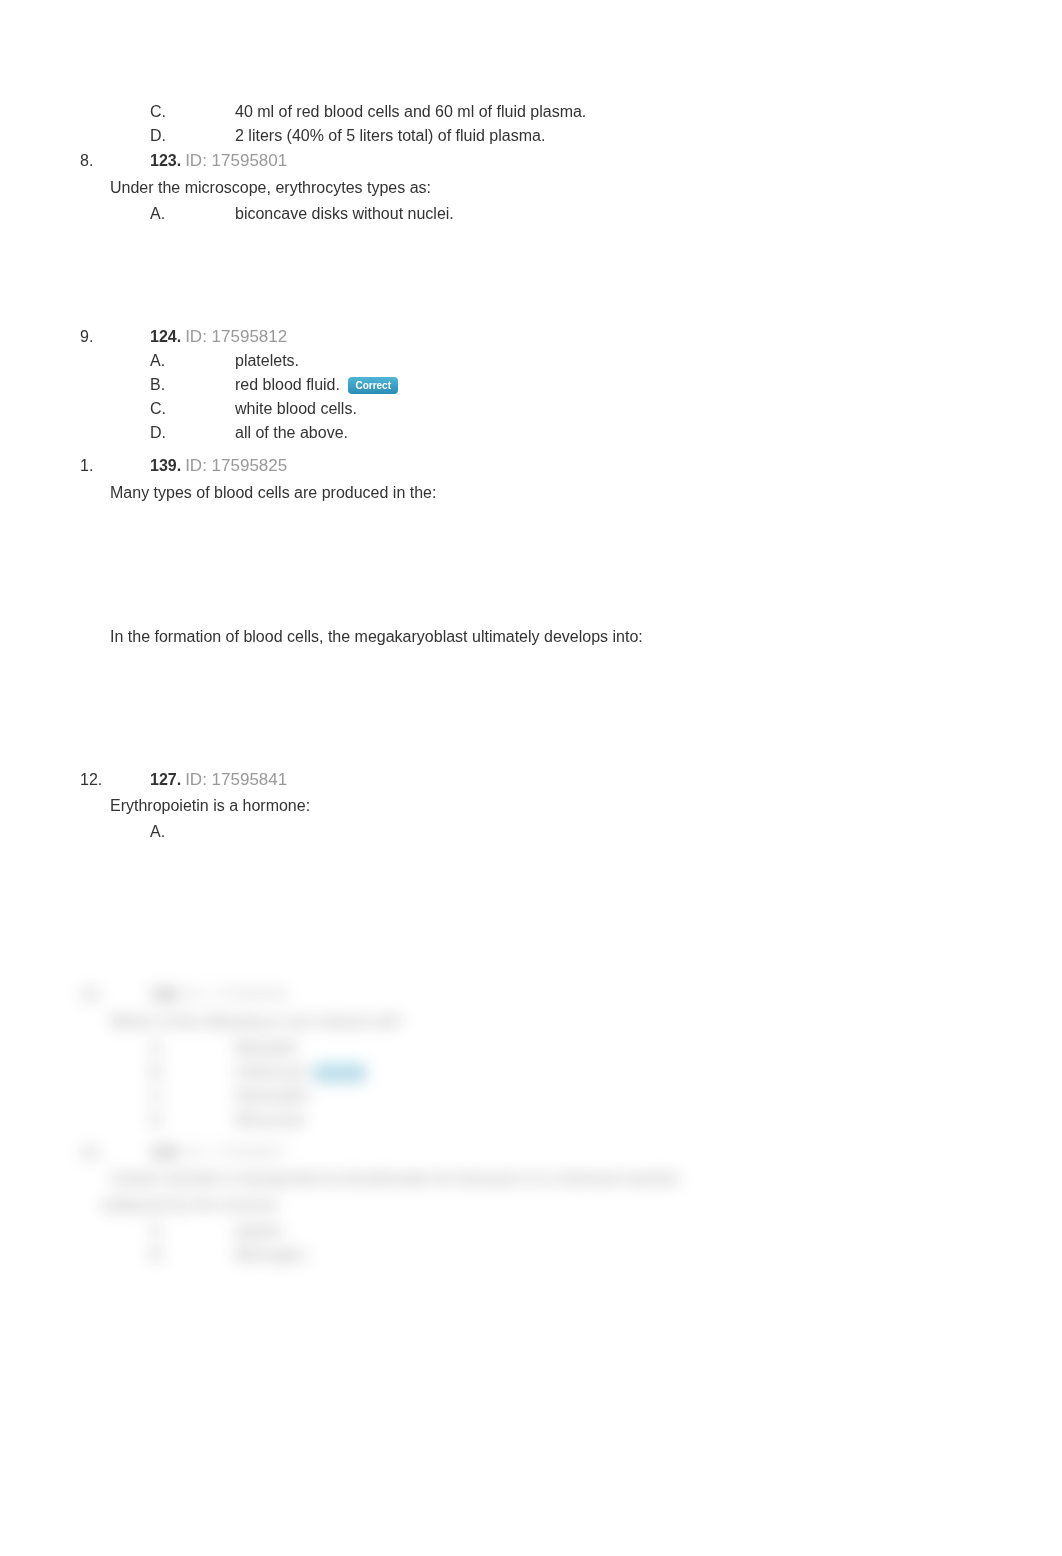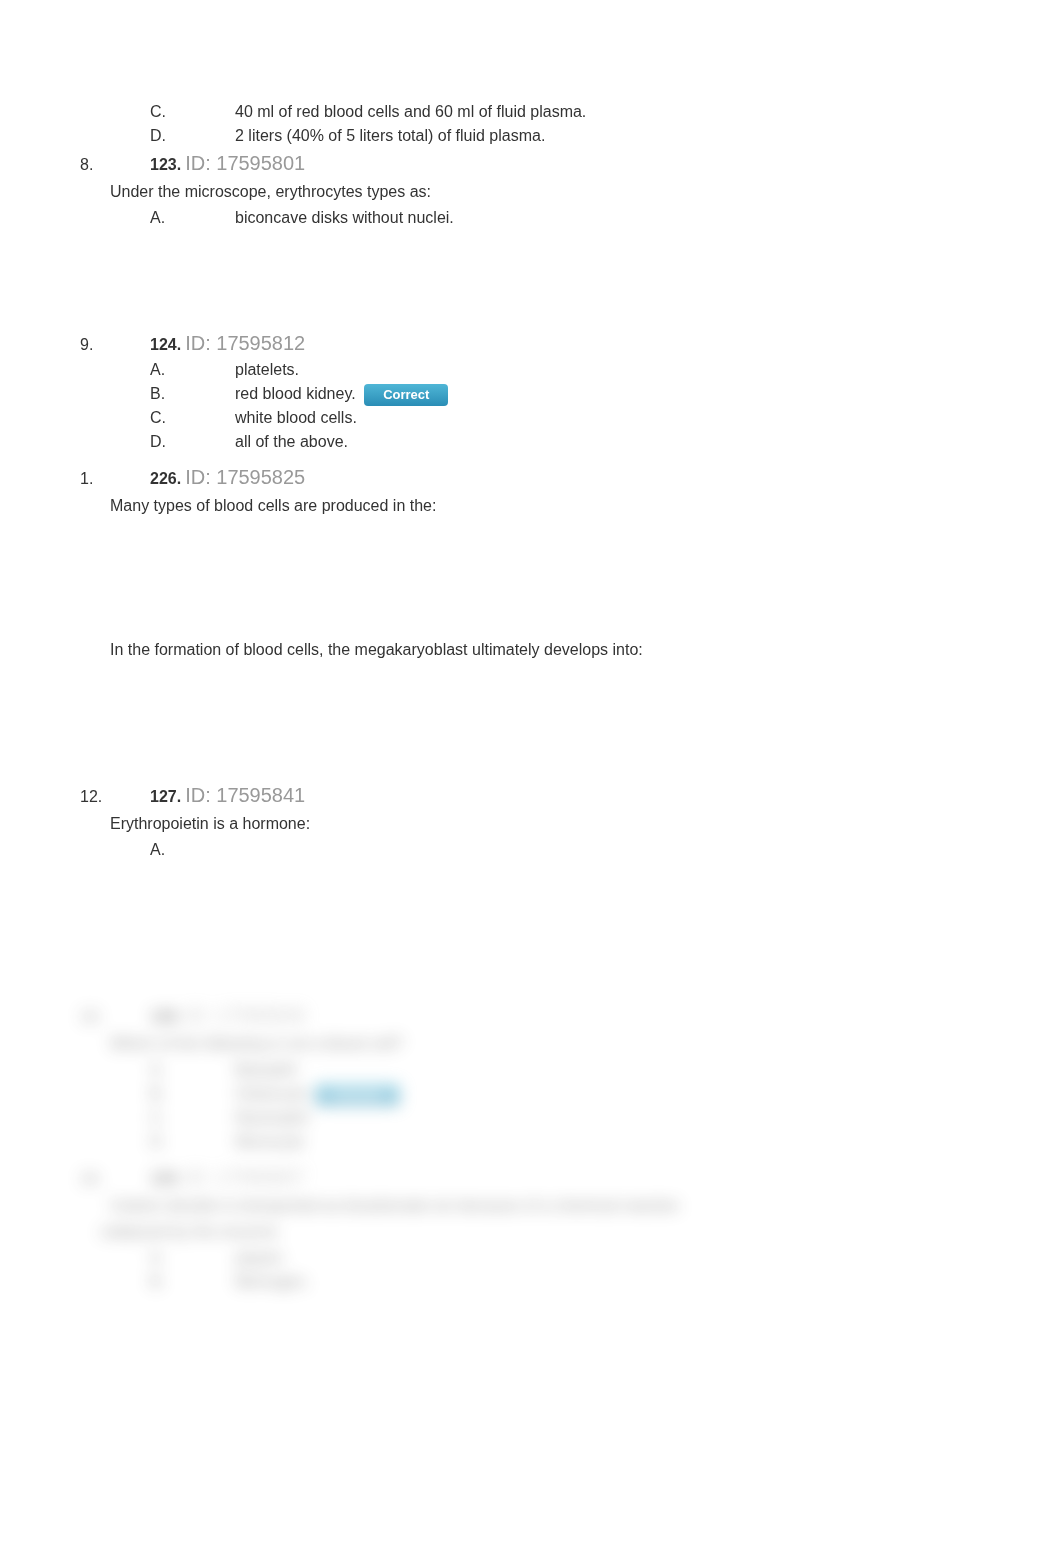--- a/index.html
+++ b/index.html
@@ -22,21 +22,21 @@
     .outer-num {
       width: 70px;
       flex-shrink: 0;
       font-weight: normal;
     }
     .inner-num {
       font-weight: bold;
     }
     .id-label {
       color: #999;
-      font-size: 20px;
+      font-size: 17px;
       margin-left: 4px;
     }
     .stem {
       margin-left: 30px;
       margin-top: 2px;
       margin-bottom: 2px;
     }
     .option {
       display: flex;
       align-items: baseline;
@@ -46,23 +46,23 @@
       width: 85px;
       flex-shrink: 0;
     }
     .opt-text {
       flex: 1;
     }
     .correct-badge {
       display: inline-block;
       background: linear-gradient(#4fb6d6, #2a8db5);
       color: #fff;
-      font-size: 13px;
+      font-size: 10px;
       font-weight: bold;
-      padding: 1px 19px;
+      padding: 1px 7px;
       border-radius: 4px;
       margin-left: 4px;
       vertical-align: middle;
     }
     .gap-small { height: 90px; }
     .gap-med { height: 110px; }
     .gap-large { height: 130px; }
     .blur-zone {
       filter: blur(8px);
       opacity: 0.5;
@@ -104,38 +104,38 @@
     <span class="inner-num">124.</span>
     <span class="id-label">ID: 17595812</span>
   </div>
   <div class="option">
     <span class="opt-letter">A.</span>
     <span class="opt-text">platelets.</span>
   </div>
   <div class="option">
     <span class="opt-letter">B.</span>
     <span class="opt-text">
-      <span>red blood kidney.</span>
+      <span>red blood fluid.</span>
       <span class="correct-badge">Correct</span>
     </span>
   </div>
   <div class="option">
     <span class="opt-letter">C.</span>
     <span class="opt-text">white blood cells.</span>
   </div>
   <div class="option">
     <span class="opt-letter">D.</span>
     <span class="opt-text">all of the above.</span>
   </div>
 </div>
 
 <div class="question-block">
   <div class="question-header">
     <span class="outer-num">1.</span>
-    <span class="inner-num">226.</span>
+    <span class="inner-num">139.</span>
     <span class="id-label">ID: 17595825</span>
   </div>
   <div class="stem">Many types of blood cells are produced in the:</div>
 </div>
 <div class="gap-med"></div>
 
 <div class="question-block">
   <div class="stem">In the formation of blood cells, the megakaryoblast ultimately develops into:</div>
 </div>
 <div class="gap-med"></div>

